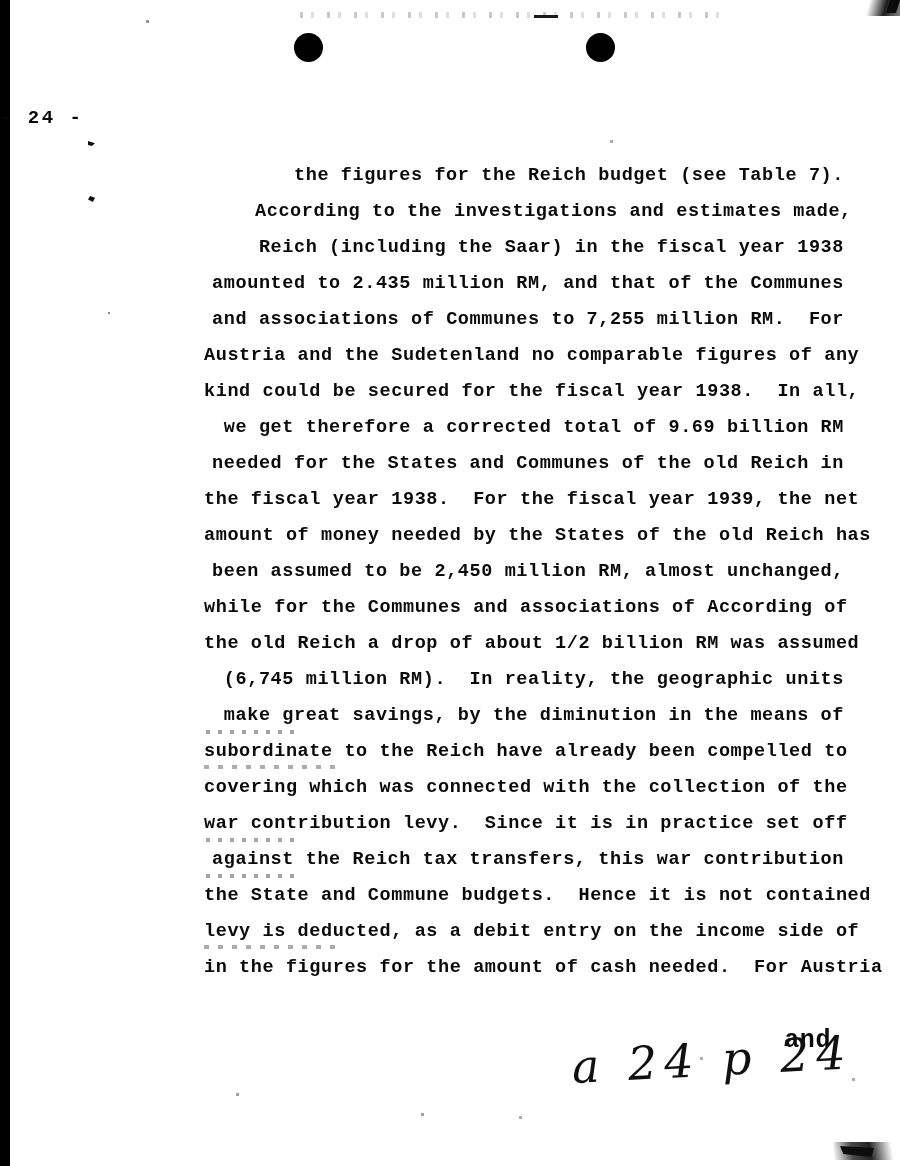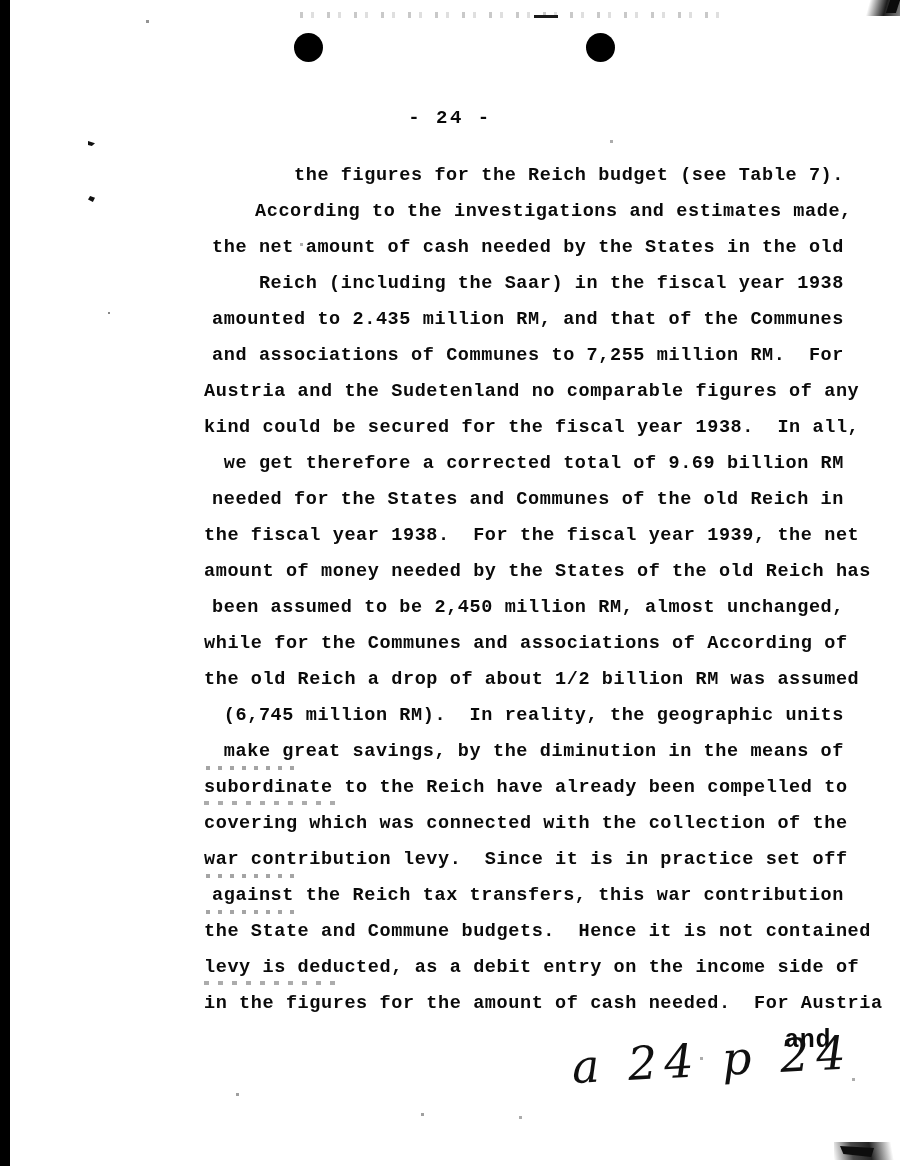--- a/index.html
+++ b/index.html
@@ -119,21 +119,21 @@
   .speck-i { left: 852px; top: 1078px; width: 3px; height: 3px; opacity: .35; }
   .speck-j { left: 610px; top: 140px;  width: 3px; height: 3px; opacity: .35; }
   .speck-k { left: 300px; top: 243px;  width: 3px; height: 3px; opacity: .35; }
 
   
   #page-number {
     position: absolute;
     left: 0;
     top: 107px;
     width: 900px;
-    text-align: center;
+    text-align: left;
     font-size: 19px;
     font-weight: bold;
     letter-spacing: 2.5px;
     color: #080808;
   }
 
   #body-text {
     position: absolute;
     left: 204px;
     top: 161px;
@@ -230,21 +230,20 @@
   <div class="speck speck-h"></div>
   <div class="speck speck-i"></div>
   <div class="speck speck-j"></div>
   <div class="speck speck-k"></div>
 
   <div id="page-number">- 24 -</div>
 
   <div id="body-text">
       <div class="body-line">the figures for the Reich budget (see Table 7).</div>
       <div class="body-line indent">According to the investigations and estimates made,</div>
-      <div class="body-line">the net amount of cash needed by the States in the old</div>
       <div class="body-line">Reich (including the Saar) in the fiscal year 1938</div>
       <div class="body-line">amounted to 2.435 million RM, and that of the Communes</div>
       <div class="body-line">and associations of Communes to 7,255 million RM.  For</div>
       <div class="body-line">Austria and the Sudetenland no comparable figures of any</div>
       <div class="body-line">kind could be secured for the fiscal year 1938.  In all,</div>
       <div class="body-line">we get therefore a corrected total of 9.69 billion RM</div>
       <div class="body-line">needed for the States and Communes of the old Reich in</div>
       <div class="body-line">the fiscal year 1938.  For the fiscal year 1939, the net</div>
       <div class="body-line">amount of money needed by the States of the old Reich has</div>
       <div class="body-line">been assumed to be 2,450 million RM, almost unchanged,</div>

